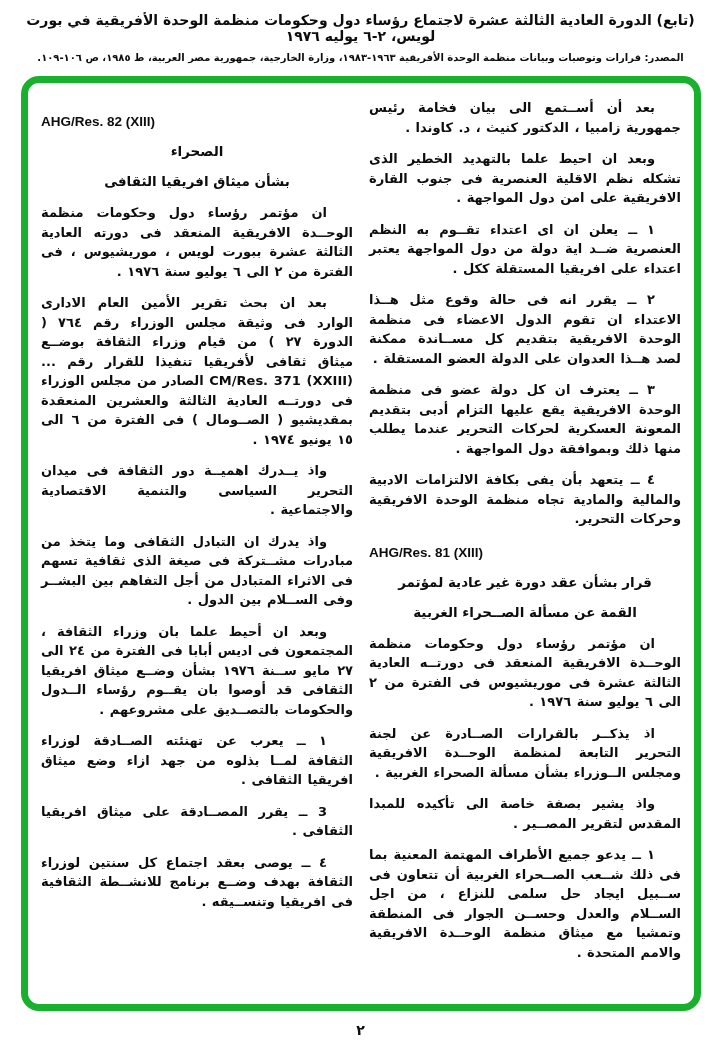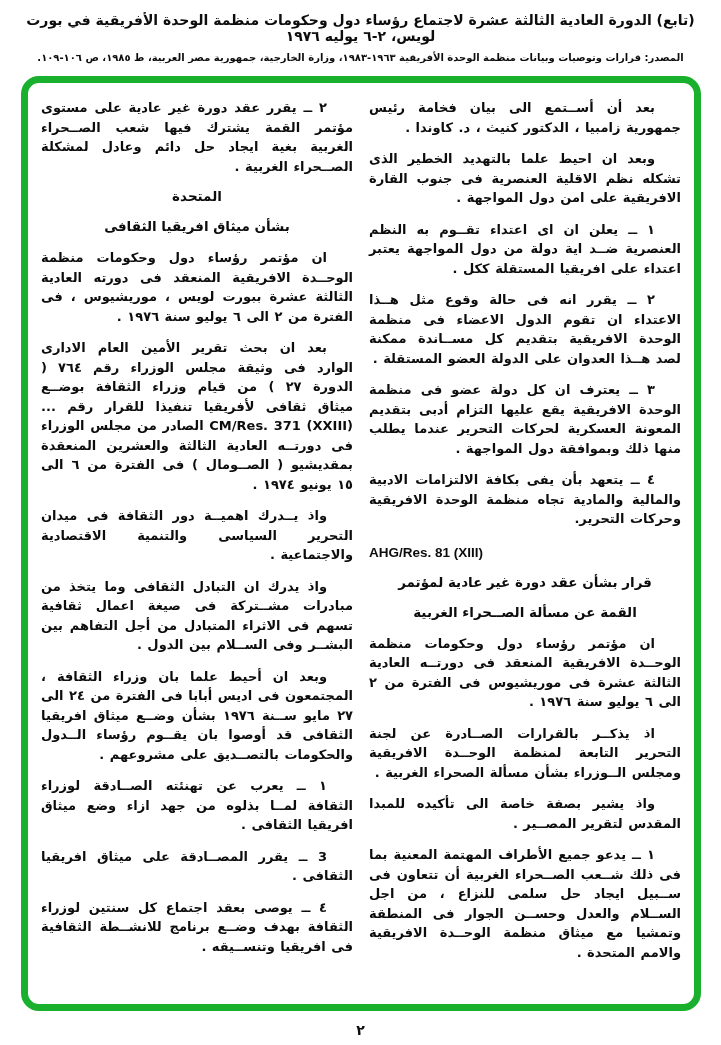--- a/index.html
+++ b/index.html
@@ -75,27 +75,27 @@
         <div class="res">AHG/Res. 81 (XIII)</div>
         <div class="hc">قرار بشأن عقد دورة غير عادية لمؤتمر</div>
         <div class="hc">القمة عن مسألة الصــحراء الغربية</div>
         <div class="para">ان مؤتمر رؤساء دول وحكومات منظمة الوحــدة الافريقية المنعقد فى دورتــه العادية الثالثة عشرة فى موريشيوس فى الفترة من ٢ الى ٦ يوليو سنة ١٩٧٦ .</div>
         <div class="para">اذ يذكــر بالقرارات الصــادرة عن لجنة التحرير التابعة لمنظمة الوحــدة الافريقية ومجلس الــوزراء بشأن مسألة الصحراء الغربية .</div>
         <div class="para">واذ يشير بصفة خاصة الى تأكيده للمبدا المقدس لتقرير المصــير .</div>
         <div class="para">١ ــ يدعو جميع الأطراف المهتمة المعنية بما فى ذلك شــعب الصــحراء الغربية أن تتعاون فى ســبيل ايجاد حل سلمى للنزاع ، من اجل الســلام والعدل وحســن الجوار فى المنطقة وتمشيا مع ميثاق منظمة الوحــدة الافريقية والامم المتحدة .</div>
       </div>
 
       <div class="col">
-        <div class="para">٢ ــ يقرر عقد دورة غير عادية على مستوى مؤتمر القمة يشترك فيها شعب الصــحراء الغربية بغية ايجاد حل دائم وعادل لمشكلة الصــحراء الغربية .</div>
-        <div class="hc">المتحدة</div>
+        <div class="res">AHG/Res. 82 (XIII)</div>
+        <div class="hc">الصحراء</div>
         <div class="hc">بشأن ميثاق افريقيا الثقافى</div>
         <div class="para">ان مؤتمر رؤساء دول وحكومات منظمة الوحــدة الافريقية المنعقد فى دورته العادية الثالثة عشرة ببورت لويس ، موريشيوس ، فى الفترة من ٢ الى ٦ يوليو سنة ١٩٧٦ .</div>
         <div class="para">بعد ان بحث تقرير الأمين العام الادارى الوارد فى وثيقة مجلس الوزراء رقم ٧٦٤ ( الدورة ٢٧ ) من قيام وزراء الثقافة بوضــع ميثاق ثقافى لأفريقيا تنفيذا للقرار رقم ... CM/Res. 371 (XXIII) الصادر من مجلس الوزراء فى دورتــه العادية الثالثة والعشرين المنعقدة بمقديشيو ( الصــومال ) فى الفترة من ٦ الى ١٥ يونيو ١٩٧٤ .</div>
         <div class="para">واذ يــدرك اهميــة دور الثقافة فى ميدان التحرير السياسى والتنمية الاقتصادية والاجتماعية .</div>
-        <div class="para">واذ يدرك ان التبادل الثقافى وما يتخذ من مبادرات مشــتركة فى صيغة اعمال ثقافية تسهم فى الاثراء المتبادل من أجل التفاهم بين البشــر وفى الســلام بين الدول .</div>
+        <div class="para">واذ يدرك ان التبادل الثقافى وما يتخذ من مبادرات مشــتركة فى صيغة الذى ثقافية تسهم فى الاثراء المتبادل من أجل التفاهم بين البشــر وفى الســلام بين الدول .</div>
         <div class="para">وبعد ان أحيط علما بان وزراء الثقافة ، المجتمعون فى اديس أبابا فى الفترة من ٢٤ الى ٢٧ مايو ســنة ١٩٧٦ بشأن وضــع ميثاق افريقيا الثقافى قد أوصوا بان يقــوم رؤساء الــدول والحكومات بالتصــديق على مشروعهم .</div>
         <div class="para">١ ــ يعرب عن تهنئته الصــادقة لوزراء الثقافة لمــا بذلوه من جهد ازاء وضع ميثاق افريقيا الثقافى .</div>
         <div class="para">3 ــ يقرر المصــادقة على ميثاق افريقيا الثقافى .</div>
         <div class="para">٤ ــ يوصى بعقد اجتماع كل سنتين لوزراء الثقافة بهدف وضــع برنامج للانشــطة الثقافية فى افريقيا وتنســيقه .</div>
       </div>
 
     </div>
   </div>
 
   <div class="page-num">٢</div>

